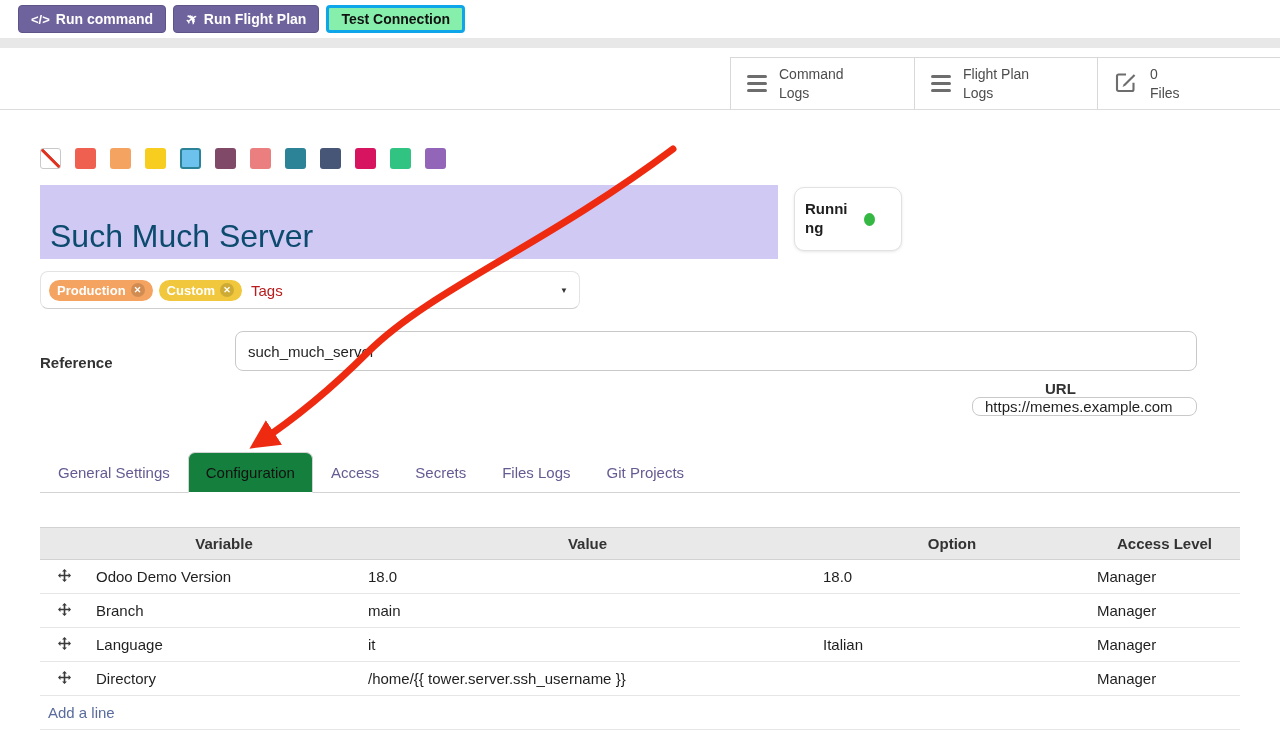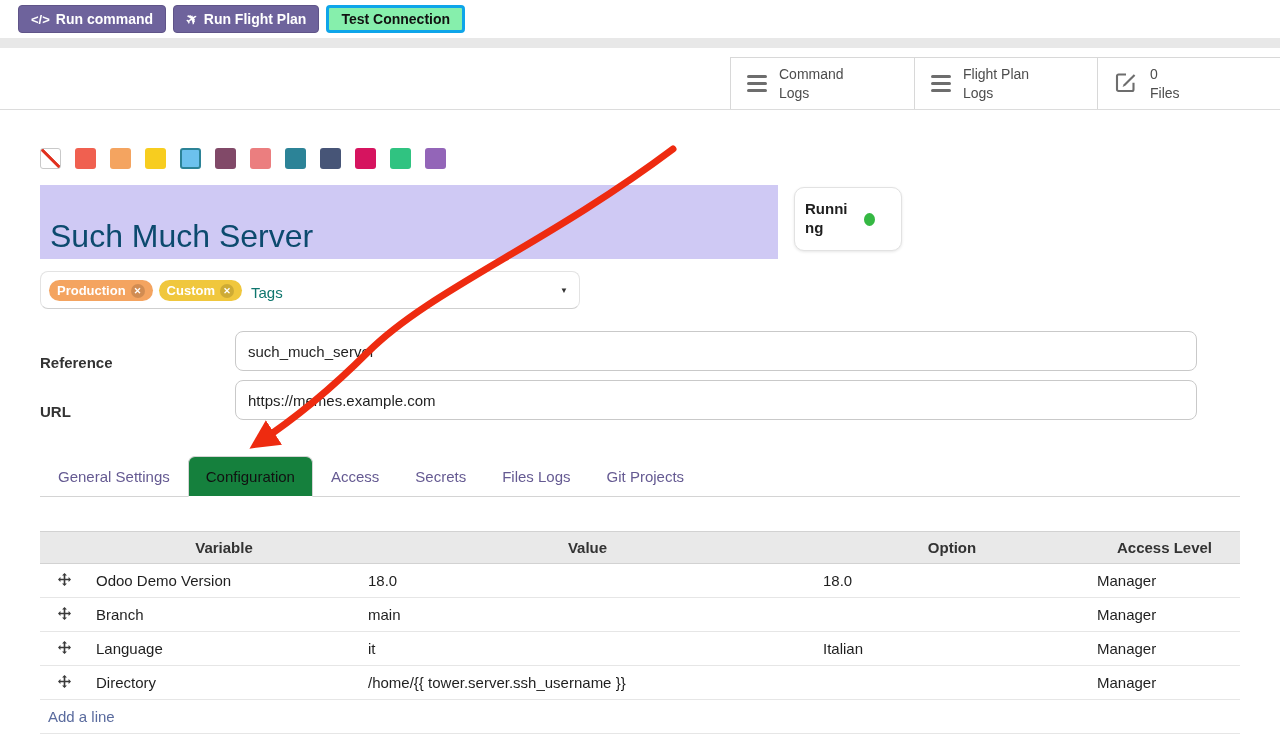--- a/index.html
+++ b/index.html
@@ -46,34 +46,34 @@
   .status-card { width:108px; min-height:64px; background:#fff;
     border:1px solid #e2e2e2; border-radius:10px;
     box-shadow:0 1px 3px rgba(0,0,0,.10); display:flex; align-items:center;
     gap:9px; padding:8px 10px; margin-top:2px; }
   .status-label { font-weight:bold; font-size:15px; color:#1f1f1f; width:50px;
     word-break:break-all; line-height:1.25; }
   .status-dot { width:11px; height:13px; border-radius:50%; flex:none; }
 
   .tags-box { margin-top:12px; width:540px; min-height:38px;
     border:1px solid #e3e3e3; border-bottom-color:#cfcfcf; border-radius:8px;
-    padding:7px 30px 7px 8px; display:flex; align-items:flex-end; gap:6px;
+    padding:7px 30px 7px 8px; display:flex; align-items:center; gap:6px;
     position:relative; cursor:text; }
   .tag-pill { border-radius:11px; color:#fff; font-weight:bold; font-size:13px;
     padding:3px 8px; display:inline-flex; align-items:center; gap:5px; }
   .tag-remove { width:14px; height:14px; border-radius:50%;
     background:rgba(0,0,0,.14); color:#fff; font-size:9px; line-height:14px;
     text-align:center; font-weight:bold; cursor:pointer; }
-  .tags-placeholder { color:#0f766e; font-size:15px; margin-left:3px; }
+  .tags-placeholder { color:#b91c1c; font-size:15px; margin-left:3px; }
   .tags-caret { position:absolute; right:11px; top:50%; transform:translateY(-50%);
     font-size:8px; color:#333; cursor:pointer; }
 
   .field-row { display:flex; align-items:flex-end; }
   .field-row.first { margin-top:22px; }
-  .field-row + .field-row { margin-top:9px; }
+  .field-row + .field-row { margin-top:9px;flex-direction:column; }
   .field-label { width:195px; font-weight:bold; font-size:15px; color:#333; }
   .field-input { flex:1; margin-right:43px; height:40px; border:1px solid #c9c9c9;
     border-radius:8px; font-size:15px; padding:0 12px; color:#1f1f1f;
     font-family:"Liberation Sans", sans-serif; background:#fff; }
 
   
   .tabs-row { margin-top:36px; border-bottom:1px solid #d4d4d4; display:flex; }
   .tab { padding:11px 17px; font-size:15px; color:#655a92; font-weight:500;
     cursor:pointer; border:1px solid transparent; margin-bottom:-1px; }
   .tab-active { background:#15803d; border-color:#d4d4d4; border-bottom-color:#fff;

